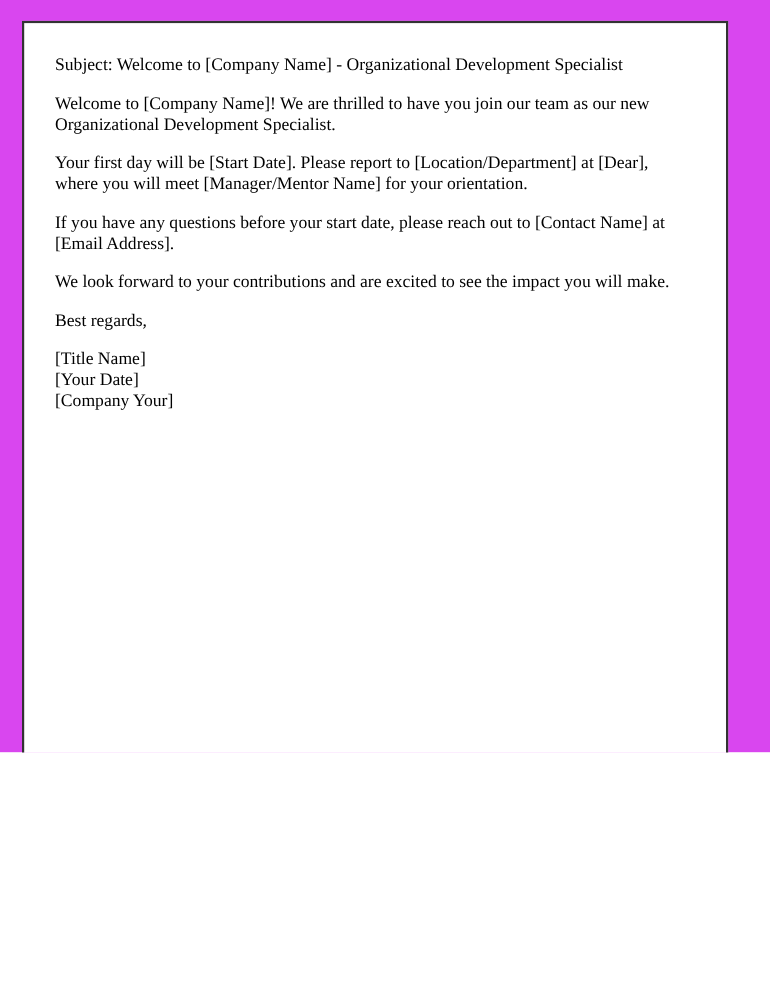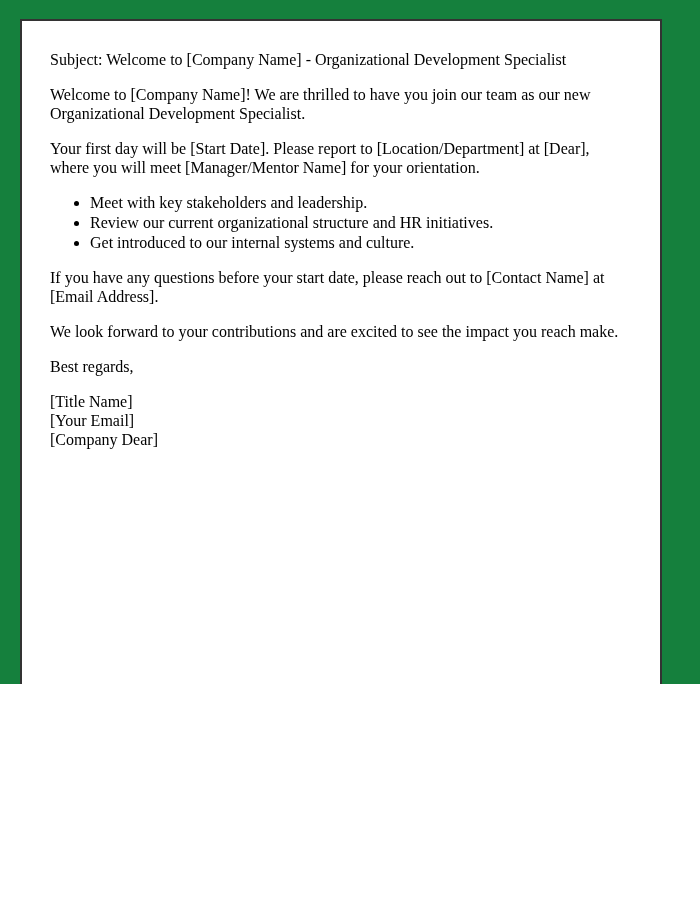--- a/index.html
+++ b/index.html
@@ -4,21 +4,21 @@
 <style>
   html, body {
     margin: 0;
     padding: 0;
     background: #ffffff;
   }
   .page {
     position: relative;
     width: 700px;
     height: 684px;
-    background: #15803d;
+    background: #d946ef;
     font-family: "Liberation Serif", "DejaVu Serif", serif;
     font-size: 16px;
     color: #000000;
   }
   .letter-box {
     position: absolute;
     left: 20px;
     top: 19px;
     width: 642px;
     height: 761px;
@@ -42,27 +42,22 @@
   }
 </style>
 </head>
 <body>
 
 <div class="page">
   <div class="letter-box">
     <p>Subject: Welcome to [Company Name] - Organizational Development Specialist</p>
     <p>Welcome to [Company Name]! We are thrilled to have you join our team as our new Organizational Development Specialist.</p>
     <p>Your first day will be [Start Date]. Please report to [Location/Department] at [Dear], where you will meet [Manager/Mentor Name] for your orientation.</p>
-    <ul>
-      <li>Meet with key stakeholders and leadership.</li>
-      <li>Review our current organizational structure and HR initiatives.</li>
-      <li>Get introduced to our internal systems and culture.</li>
-    </ul>
     <p>If you have any questions before your start date, please reach out to [Contact Name] at [Email Address].</p>
-    <p>We look forward to your contributions and are excited to see the impact you reach make.</p>
+    <p>We look forward to your contributions and are excited to see the impact you will make.</p>
     <p>Best regards,</p>
     <p>
       <span>[Title Name]</span><br>
-      <span>[Your Email]</span><br>
-      <span>[Company Dear]</span>
+      <span>[Your Date]</span><br>
+      <span>[Company Your]</span>
     </p>
   </div>
 </div>
 
 </body></html>

